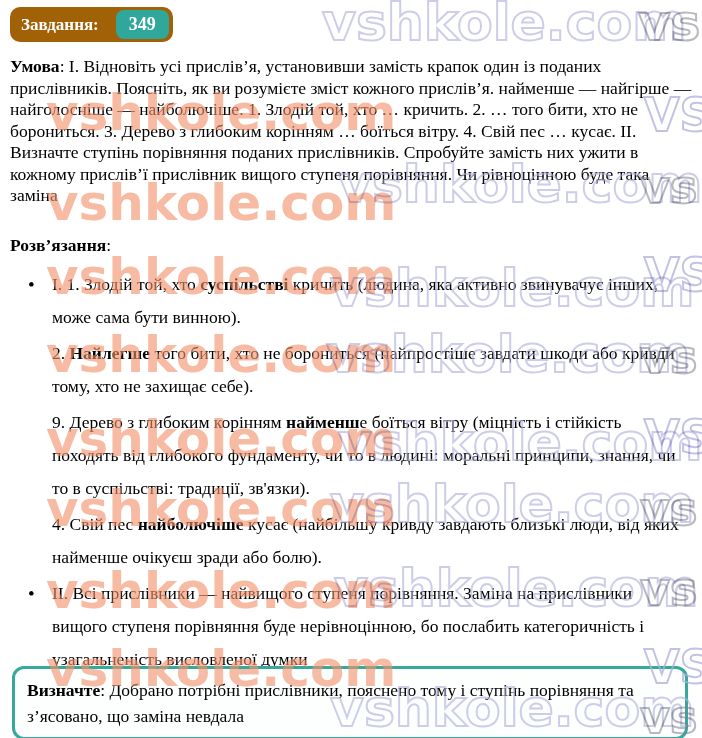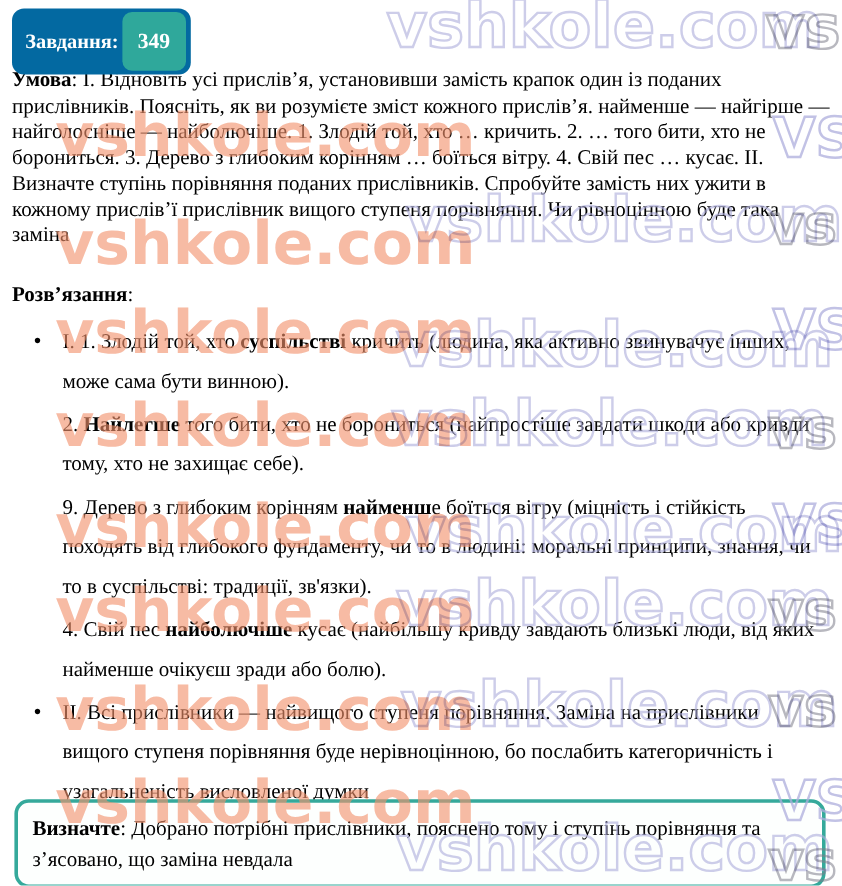--- a/index.html
+++ b/index.html
@@ -16,28 +16,28 @@
     font-family:"DejaVu Sans", sans-serif;font-weight:700;
     mix-blend-mode:multiply;
   }
   .wm.orange{color:rgba(242,146,108,0.62);}
   .wm.outline{color:transparent;-webkit-text-stroke:2px rgba(174,174,220,0.62);}
   .wm.vsgray{color:transparent;-webkit-text-stroke:2px rgba(125,125,138,0.55);}
   .wm.vslav{color:transparent;-webkit-text-stroke:2px rgba(174,174,220,0.75);}
   
   #task-badge{
     position:absolute;top:7px;left:10px;z-index:2;
-    background:#0369a1;border-radius:10px;
-    display:flex;align-items:center;gap:3px;
+    background:#a16207;border-radius:10px;
+    display:flex;align-items:center;gap:17px;
     padding:3px 4px 3px 11px;
   }
   #task-label{color:#fff;font-weight:700;font-size:17px;}
   #task-number{
     background:#2fa89b;border-radius:8px;color:#fff;
-    font-weight:700;font-size:18px;padding:14px 13px;
+    font-weight:700;font-size:18px;padding:4px 13px;
   }
   
   .b{font-weight:700;text-align:center;}
   #problem{
     position:absolute;top:56px;left:10px;width:684px;z-index:1;
     font-size:17.5px;line-height:21.5px;
   }
   #solution-heading{
     position:absolute;top:235px;left:10px;z-index:1;
     font-size:17.5px;

